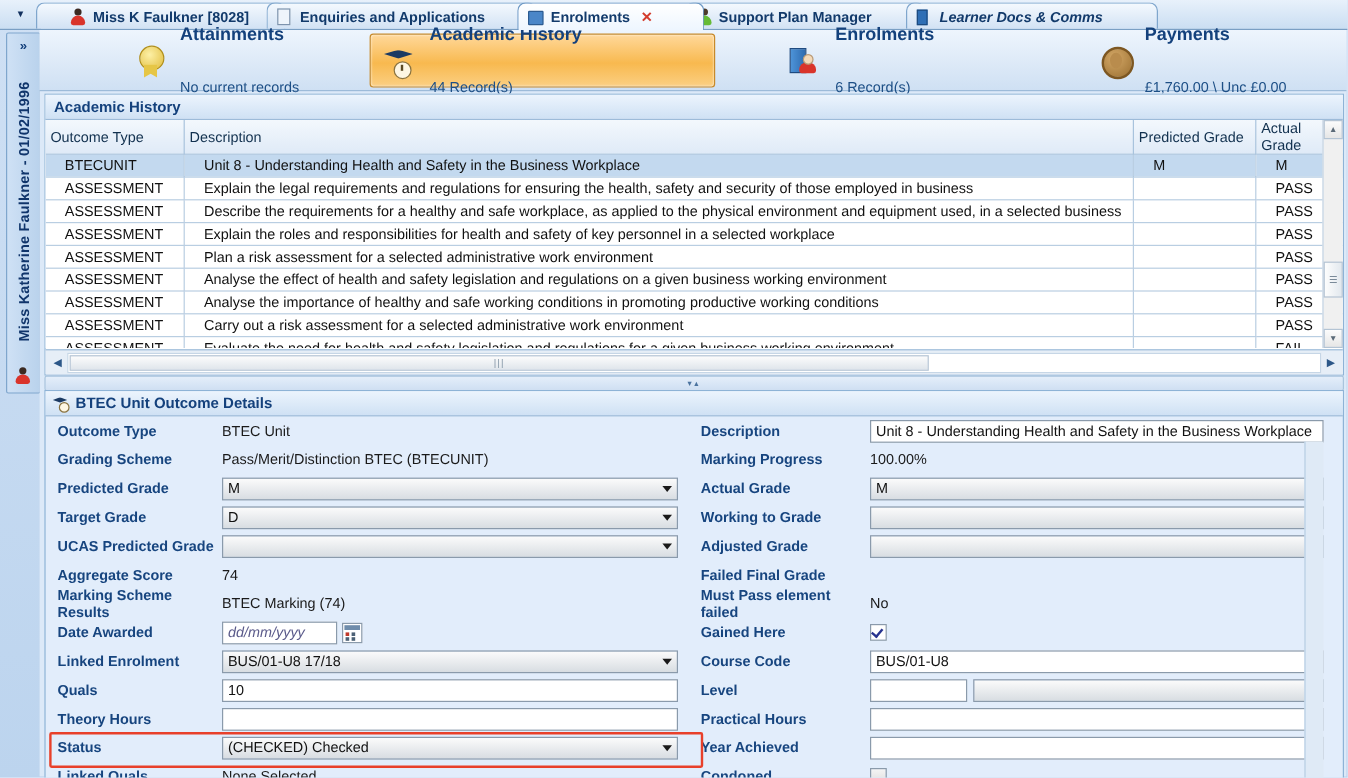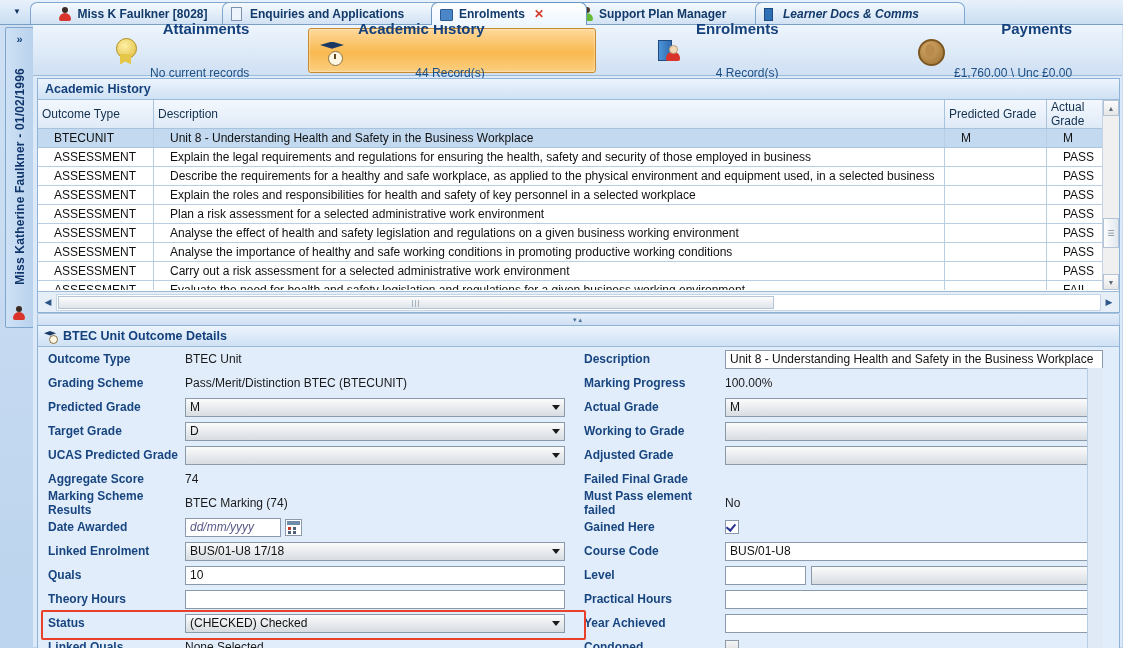--- a/index.html
+++ b/index.html
@@ -67,21 +67,21 @@
     background:#dce9f8;}
 
   
   .navbar{position:absolute;left:0;top:0;width:1089px;height:50px;
     background:linear-gradient(#eef5fd,#cfe0f3);
     border-bottom:1px solid #9dbbd9;}
   .navbtn{position:absolute;top:3px;height:43px;display:flex;align-items:center;gap:9px;
     padding:0 10px;border:1px solid transparent;border-radius:3px;}
   .navbtn.sel{background:linear-gradient(#ffd89a,#f8b94f 55%,#fbcf82);
     border:1px solid #c88a2a;box-shadow:0 0 2px #fff inset;}
-  .navbtn .nvtxt{display:flex;flex-direction:column;justify-content:center;line-height:1.15;text-align:right;}
+  .navbtn .nvtxt{display:flex;flex-direction:column;justify-content:center;line-height:1.15;}
   .navbtn .nvtitle{font-weight:bold;font-size:15px;color:#14417c;}
   .navbtn .nvsub{font-size:12px;color:#1d4f86;margin-top:29px;}
   .navbtn .nvicon{width:30px;height:30px;flex:0 0 30px;position:relative;}
 
   .ic-rosette{position:relative;width:30px;height:30px;display:block;}
   .ic-rosette:before{content:"";position:absolute;left:5px;top:2px;width:19px;height:19px;border-radius:50%;
     background:radial-gradient(circle at 40% 35%,#fdf0a6,#e0bb3a);border:1px solid #b08e1b;}
   .ic-rosette:after{content:"";position:absolute;left:9px;top:18px;width:11px;height:11px;
     background:linear-gradient(#ecd濃,#ddb838);background:#e6c646;
     clip-path:polygon(0 0,100% 0,100% 100%,50% 72%,0 100%);}
@@ -259,21 +259,21 @@
       </div>
 
       <div class="navbtn" style="left:613px;">
         <span class="nvicon">
           <span class="ic-books">
               <span class="body"></span>
             </span>
         </span>
         <span class="nvtxt">
           <span class="nvtitle">Enrolments</span>
-          <span class="nvsub">4 Record(s)</span>
+          <span class="nvsub">6 Record(s)</span>
         </span>
       </div>
 
       <div class="navbtn" style="left:871px;">
         <span class="nvicon">
             <span class="ic-coin"></span>
           </span>
         <span class="nvtxt">
           <span class="nvtitle">Payments</span>
           <span class="nvsub">£1,760.00 \ Unc £0.00</span>

